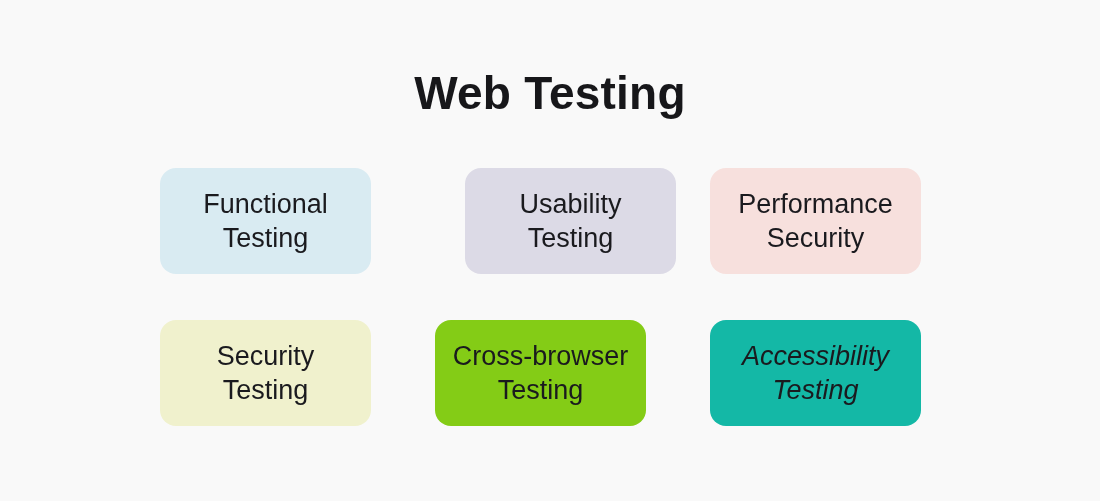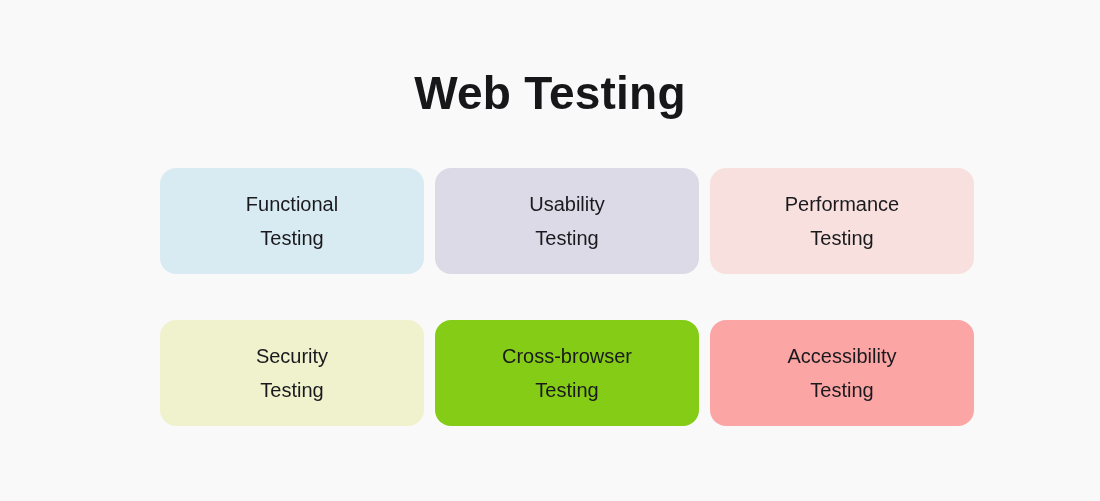--- a/index.html
+++ b/index.html
@@ -29,67 +29,67 @@
   .grid {
     position: absolute;
     top: 168px;
     left: 160px;
     display: grid;
     grid-template-columns: repeat(3, 230px);
     column-gap: 45px;
     row-gap: 46px;
   }
   .card {
-    width: 264px;
+    width: 211px;
     height: 106px;
     border-radius: 16px;
     display: flex;
     align-items: center;
     justify-content: center;
     text-align: center;
-    font-size: 20px;
+    font-size: 27px;
     font-weight: 400;
     line-height: 34px;
     color: #1a1a1e;
     white-space: pre-line;
   }
 </style>
 </head>
 <body>
 
 <div class="canvas">
 
   <div class="title">Web Testing</div>
 
   <div class="grid">
 
     <div class="card" style="background-color: rgb(217, 235, 242);">
       <span>Functional
 Testing</span>
     </div>
 
-    <div class="card" style="background-color: rgb(220, 218, 230);">
+    <div class="card" style="background-color: rgb(220, 218, 230); margin-left: 30px;">
       <span>Usability
 Testing</span>
     </div>
 
     <div class="card" style="background-color: rgb(247, 224, 221);">
       <span>Performance
-Testing</span>
+Security</span>
     </div>
 
     <div class="card" style="background-color: rgb(240, 241, 205); justify-content: center;">
       <span>Security
 Testing</span>
     </div>
 
     <div class="card" style="background-color: #84cc16;">
       <span>Cross-browser
 Testing</span>
     </div>
 
-    <div class="card" style="background-color: #fca5a5;">
+    <div class="card" style="background-color: #14b8a6; font-style: italic;">
       <span>Accessibility
 Testing</span>
     </div>
 
   </div>
 </div>
 
 </body></html>

